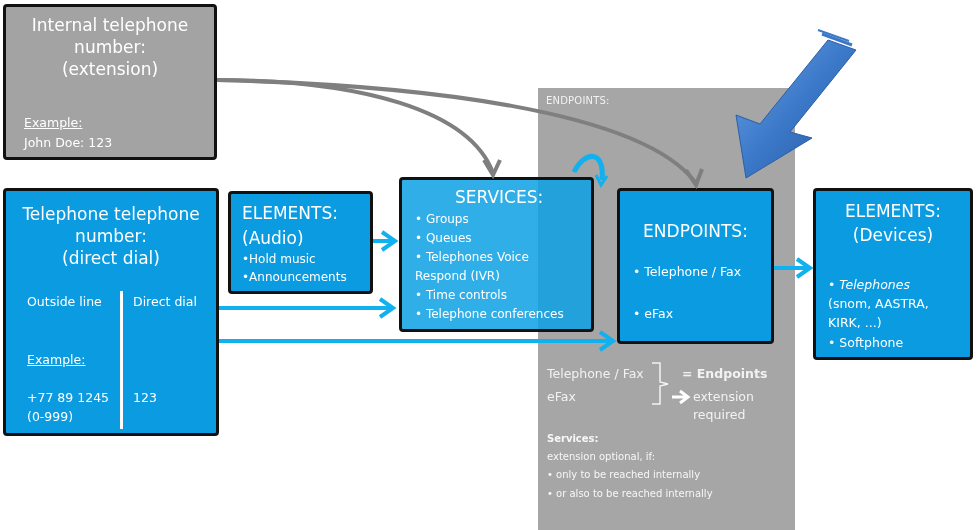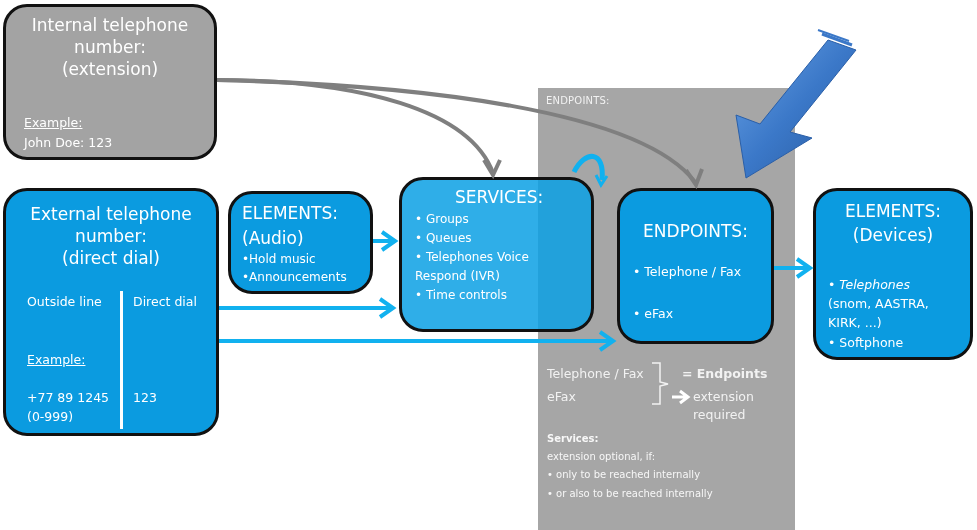--- a/index.html
+++ b/index.html
@@ -1,19 +1,19 @@
 <!DOCTYPE html>
 <html><head>
 <meta charset="utf-8">
 <style>
   html, body { margin:0; padding:0; }
   body { width:977px; height:530px; background:#ffffff; position:relative; overflow:hidden;
          font-family:"DejaVu Sans", "Liberation Sans", sans-serif; }
   .abs { position:absolute; }
-  .box { position:absolute; box-sizing:border-box; border:3px solid #111; border-radius:24px;
+  .box { position:absolute; box-sizing:border-box; border:3px solid #111; border-radius:4px;
          color:#fff; }
   .blue { background:#0b9be0; }
   .gray { background:#a3a3a3; }
   .ext-region { position:absolute; left:538px; top:88px; width:257px; height:442px; background:#a6a6a6; }
   .ext-label { position:absolute; left:546px; top:95px; font-size:10px; color:#f2f2f2; letter-spacing:0.2px; }
   .center { text-align:center; }
   .t-big { font-size:17px; line-height:22px; }
   .t-sm { font-size:12.5px; line-height:19px; }
   .u { text-decoration:underline; }
   svg.overlay { position:absolute; left:0; top:0; }
@@ -33,21 +33,21 @@
     <div>Internal telephone</div>
     <div>number:</div>
     <div>(extension)</div>
   </div>
   <div class="abs t-sm u" style="left:18px; top:106px;">Example:</div>
   <div class="abs t-sm" style="left:18px; top:126px;">John Doe:  123</div>
 </div>
 
 <div class="box blue" style="left:3px; top:188px; width:216px; height:248px;">
   <div class="center t-big" style="margin-top:12px;">
-    <div>External telephone</div>
+    <div>Telephone telephone</div>
     <div>number:</div>
     <div>(direct dial)</div>
   </div>
   <div class="abs" style="left:114px; top:100px; width:3px; height:138px; background:#fff;"></div>
   <div class="abs t-sm" style="left:21px; top:101px;">Outside line</div>
   <div class="abs t-sm" style="left:127px; top:101px;">Direct dial</div>
   <div class="abs t-sm u" style="left:21px; top:159px;">Example:</div>
   <div class="abs t-sm" style="left:21px; top:197px;">+77  89 1245</div>
   <div class="abs t-sm" style="left:21px; top:216px;">(0-999)</div>
   <div class="abs t-sm" style="left:127px; top:197px;">123</div>
@@ -63,20 +63,21 @@
 </div>
 
 <div class="box" style="left:399px; top:177px; width:195px; height:155px; background:rgba(11,160,228,0.85);">
   <div class="abs t-big" style="left:53px; top:6px;">SERVICES:</div>
   <div class="abs" style="left:13px; top:30px; font-size:12px; line-height:19px;">
     <div>• <span>Groups</span></div>
     <div>• <span>Queues</span></div>
     <div>• <span>Telephones Voice</span></div>
     <div>Respond (IVR)</div>
     <div>• <span>Time controls</span></div>
+    <div>• <span>Telephone conferences</span></div>
   </div>
 </div>
 
 <div class="box blue" style="left:617px; top:188px; width:157px; height:156px;">
   <div class="abs t-big" style="left:0; width:100%; top:29px; text-align:center;">ENDPOINTS:</div>
   <div class="abs t-sm" style="left:13px; top:71px;">• <span>Telephone  / Fax</span></div>
   <div class="abs t-sm" style="left:13px; top:113px;">• <span>eFax</span></div>
 </div>
 
 <div class="box blue" style="left:813px; top:188px; width:160px; height:172px;">

